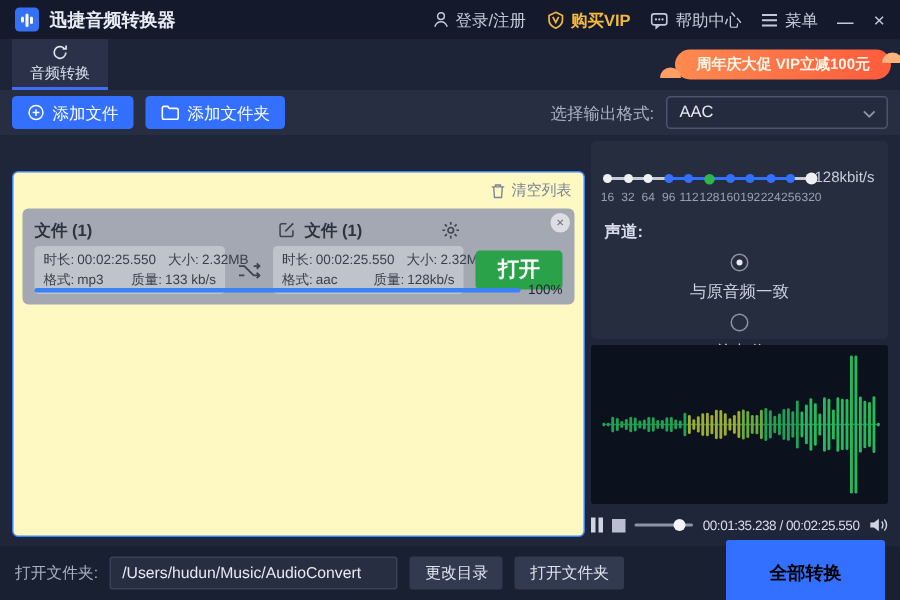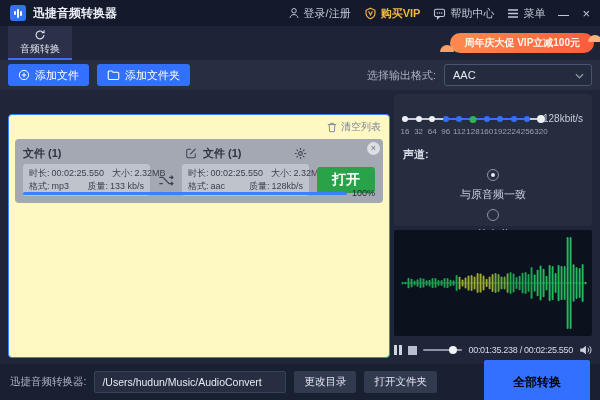--- a/index.html
+++ b/index.html
@@ -448,20 +448,20 @@
       <span>
           <svg width="13" height="12" viewBox="0 0 16 14">
             <path d="M1.5 5h3l4-3.2v10.4L4.5 9h-3z" fill="#cfd4e0"></path>
             <path d="M10.8 4.2c1.4 1.5 1.4 4.1 0 5.6M13 2.4c2.4 2.6 2.4 6.6 0 9.2" fill="none" stroke="#cfd4e0" stroke-width="1.2"></path>
           </svg>
         </span>
     </div>
   </div>
 
   <div class="bottombar">
-    <span class="dir-label">迅捷音频转换器:</span>
+    <span class="dir-label">打开文件夹:</span>
     <input class="dir-input" readonly="" value="/Users/hudun/Music/AudioConvert" style="">
     <button class="btn-dark">更改目录</button>
     <button class="btn-dark">打开文件夹</button>
     <button class="convert-btn">全部转换</button>
   </div>
 
 </div>
 
 </body></html>

